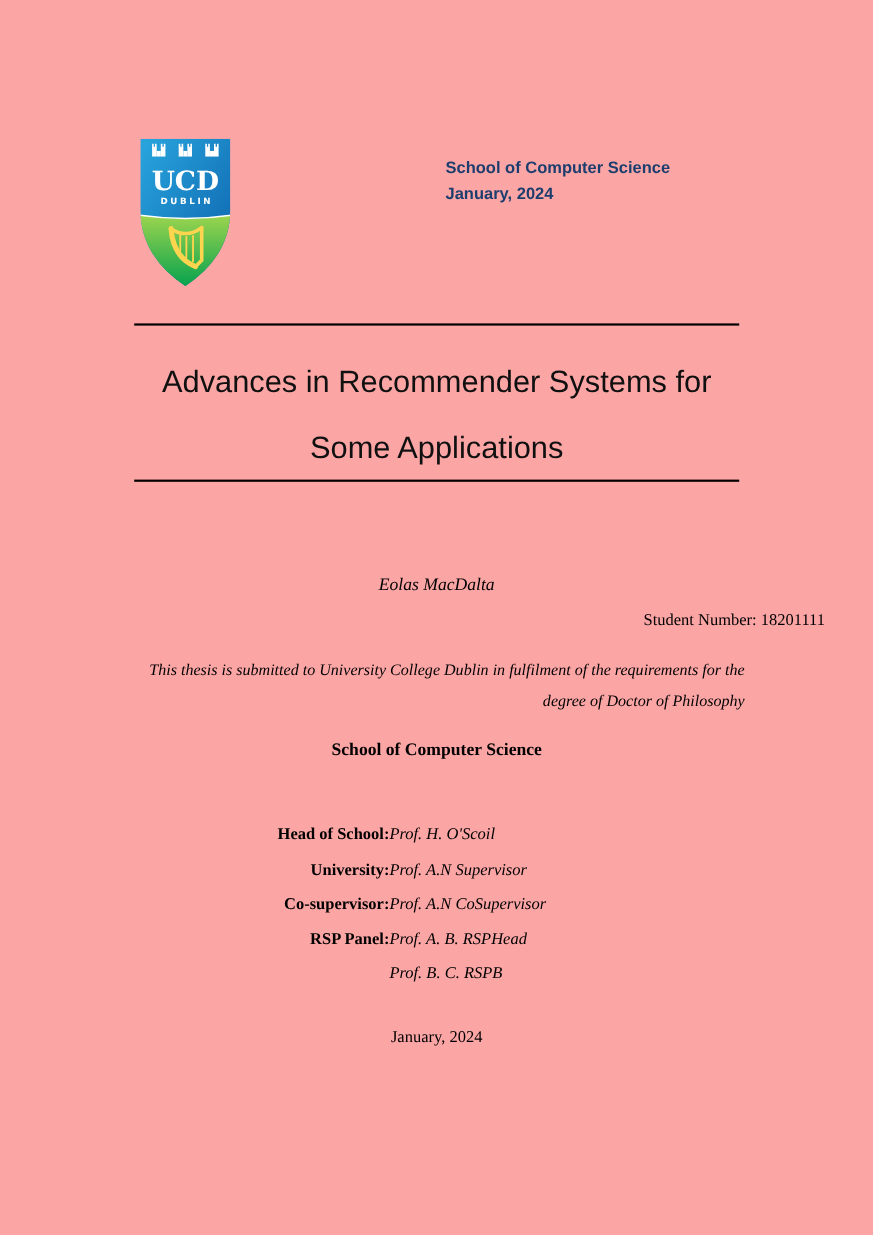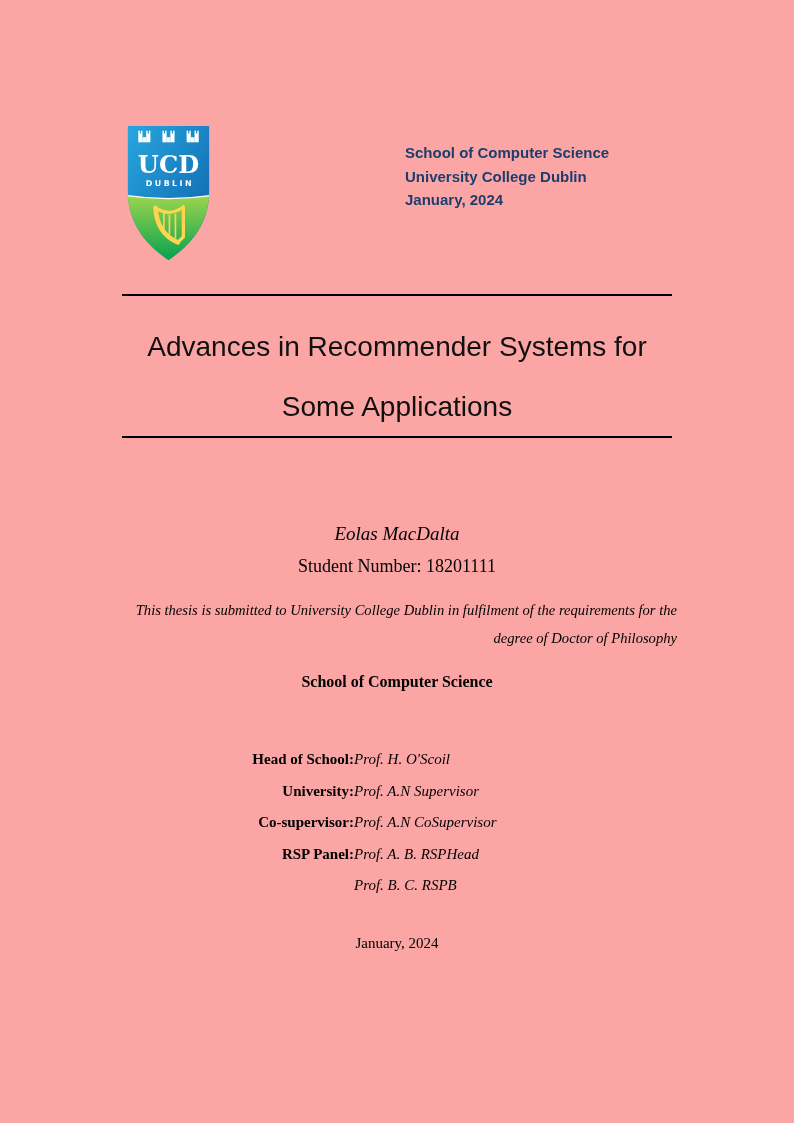--- a/index.html
+++ b/index.html
@@ -35,25 +35,25 @@
     position:absolute; left:62px; width:670px; top:330px;
     text-align:center;
     font-family:"Liberation Sans", sans-serif;
     font-size:28px; line-height:34px; color:#101010;
     font-weight:normal;
   }
   .title .line2 { margin-top:26px; }
 
   .author {
     position:absolute; left:62px; width:670px; top:523px;
-    text-align:center; font-style:italic; font-size:19px;font-family:Liberation Serif, serif;
+    text-align:center; font-style:italic; font-size:16px;font-family:Liberation Serif, serif;
   }
   .student-number {
-    position:absolute; left:62px; width:670px; top:556px;
-    text-align:center; font-size:18px;
+    position:absolute; left:80px; width:670px; top:556px;
+    text-align:right; font-size:15px;
   }
   .statement {
     position:absolute; left:117px; width:560px; top:596px;
     text-align:right; font-style:italic; font-size:14.6px; line-height:28px;
   }
   .school-name {
     position:absolute; left:62px; width:670px; top:673px;
     text-align:center; font-weight:bold; font-size:16px;
   }
 
@@ -136,21 +136,20 @@
       <path d="M60,128 L66,122 L66,90" stroke-width="3.5"></path>
       <path d="M36,91 Q51,101 66,90" stroke-width="3.5"></path>
       <line x1="45" y1="97" x2="45" y2="113" stroke-width="1.8"></line>
       <line x1="51" y1="99" x2="51" y2="119" stroke-width="1.8"></line>
       <line x1="57.5" y1="98" x2="57.5" y2="123" stroke-width="1.8"></line>
     </g>
   </svg>
 
   <div class="header-block">
     <div>School of Computer Science</div>
-    <div>University College Dublin</div>
     <div>January, 2024</div>
   </div>
 
   <div class="rule rule-top"></div>
 
   <div class="title">
     <div class="line1">Advances in Recommender Systems for</div>
     <div class="line2">Some Applications</div>
   </div>
 

